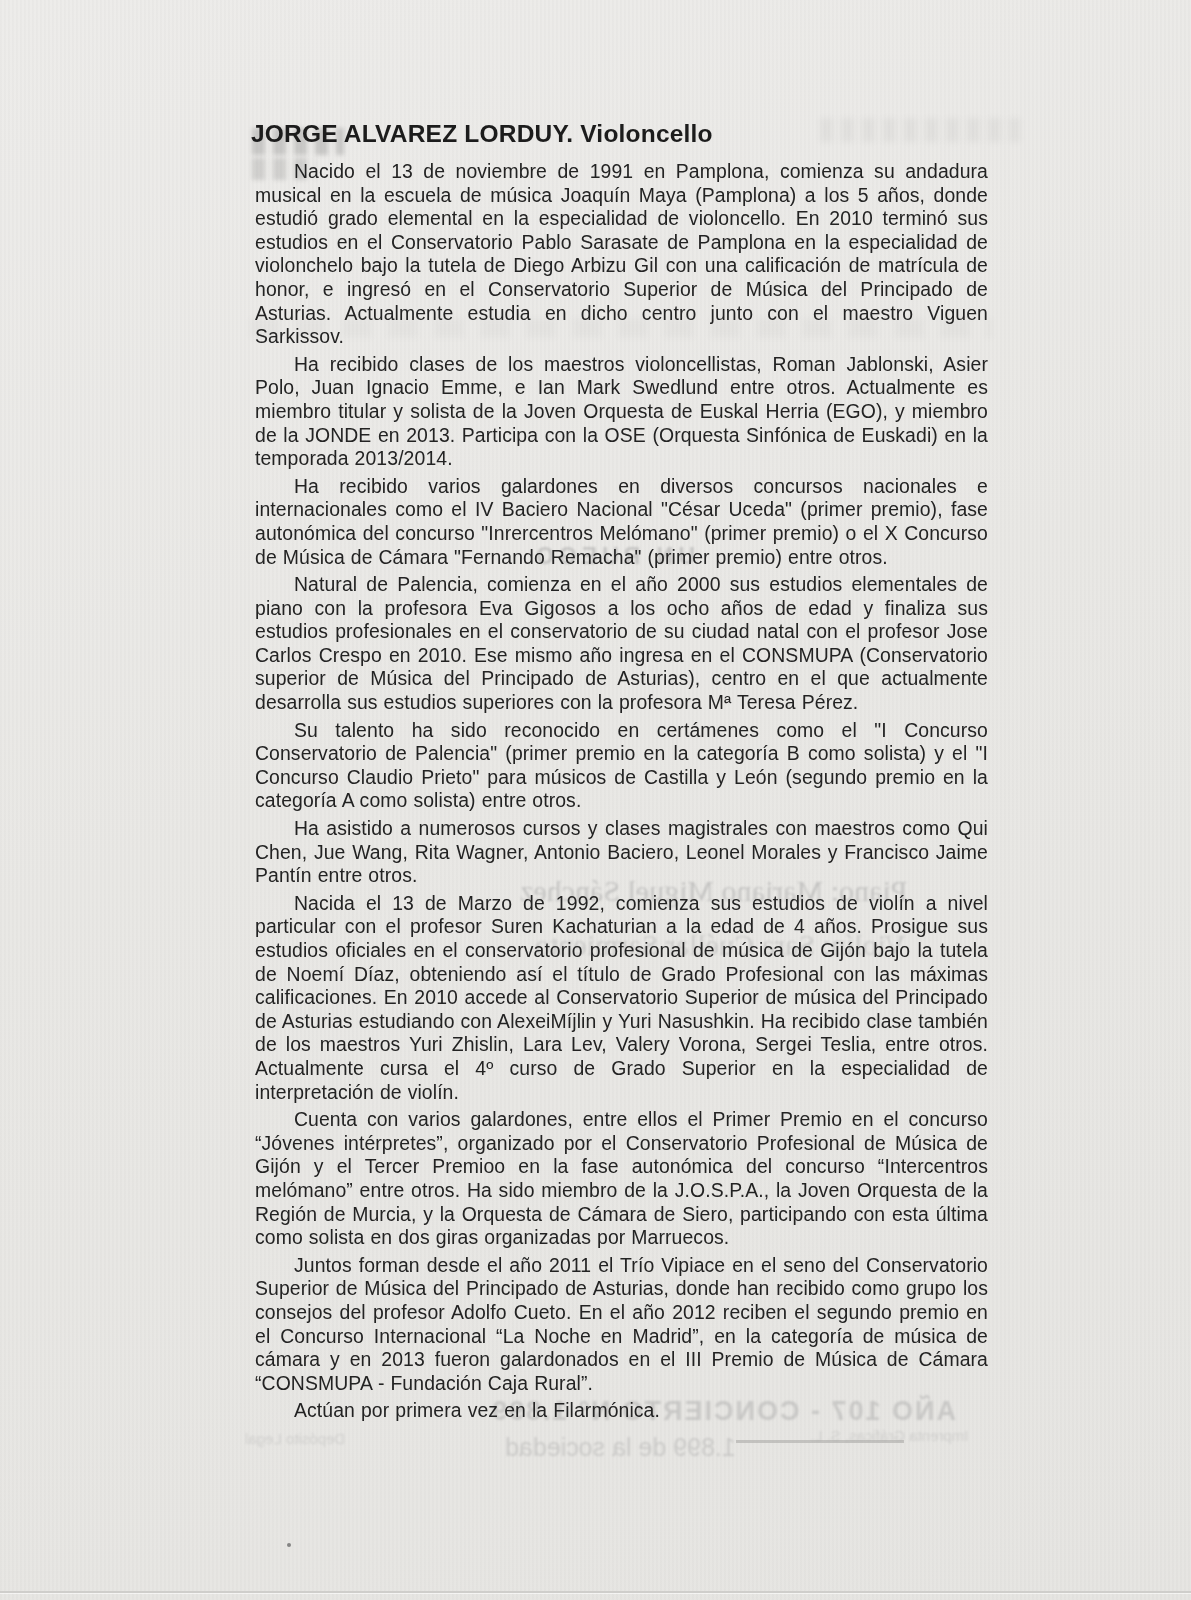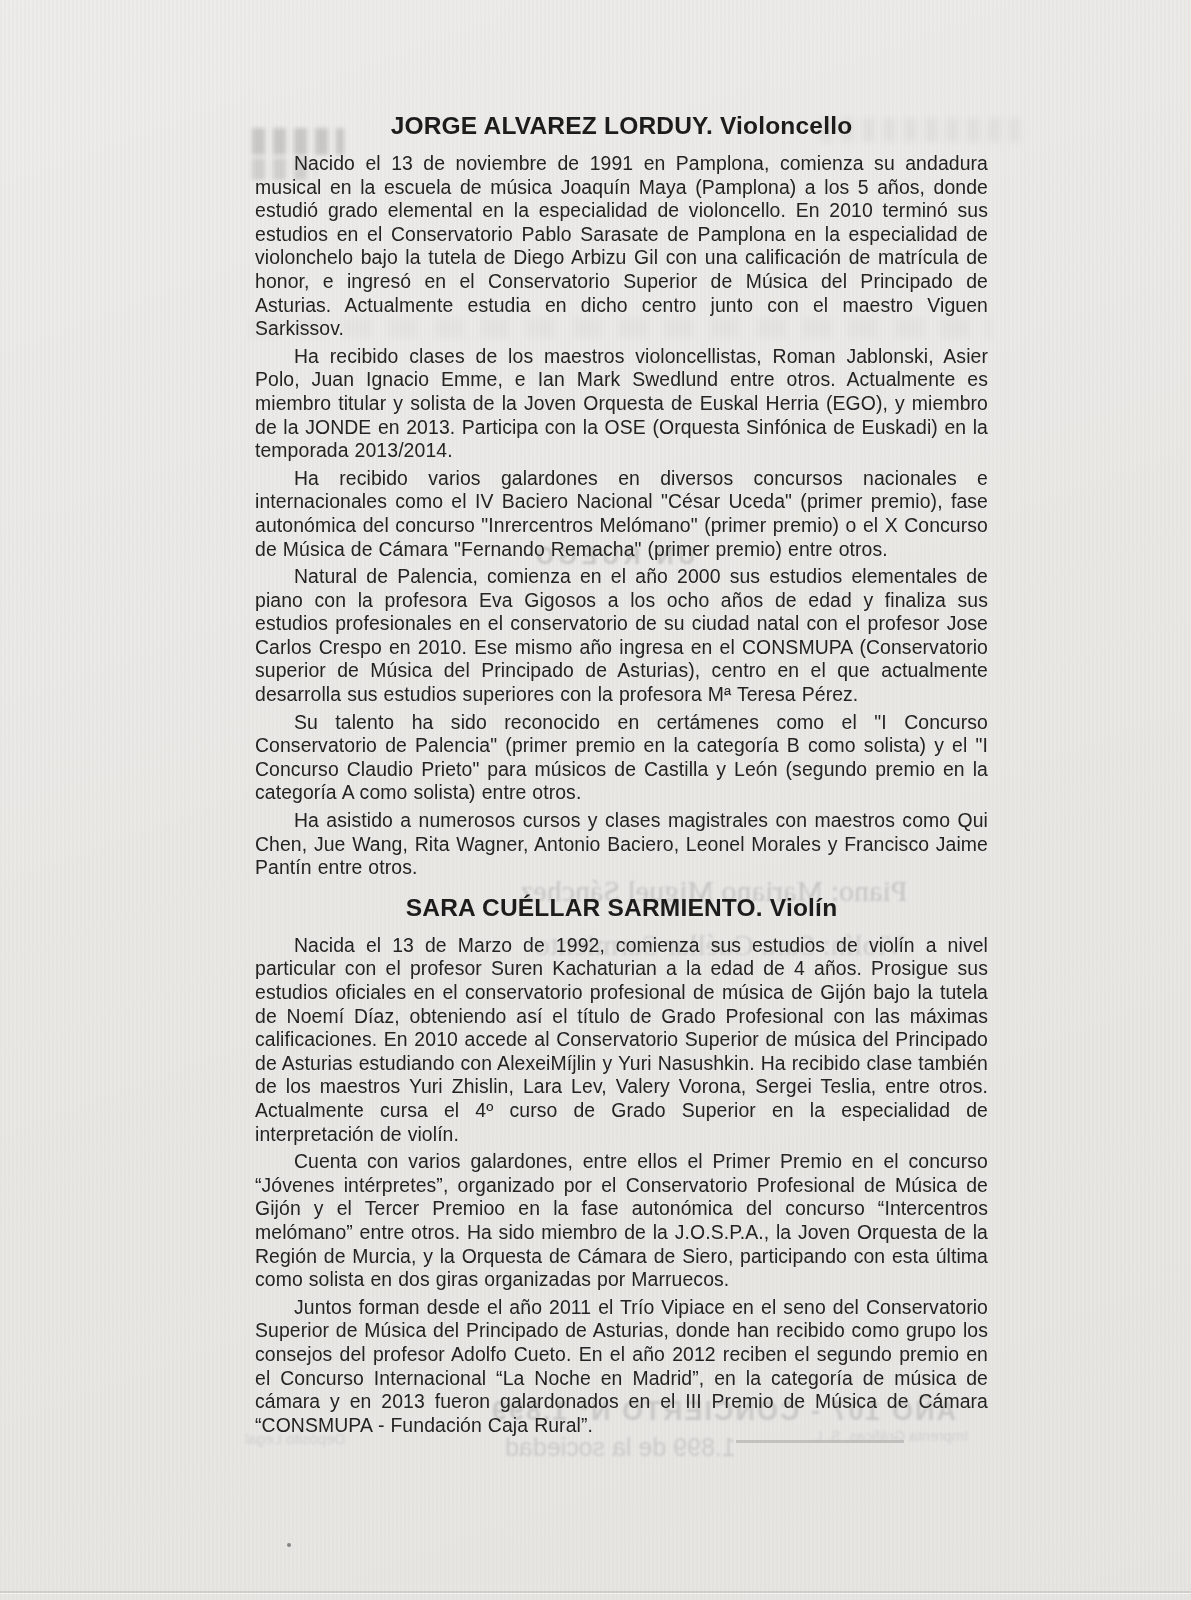--- a/index.html
+++ b/index.html
@@ -12,23 +12,23 @@
     font-family:"Liberation Sans",sans-serif;
     color:#212121;
   }
   
   .page::before{
     content:"";position:absolute;inset:0;pointer-events:none;
     background:repeating-linear-gradient(90deg,rgba(0,0,0,0.014) 0 2px,rgba(255,255,255,0.014) 2px 4px);
   }
   .text-block{position:absolute;left:251px;top:111px;width:741px;}
   .sec-heading{
-    font-size:24.5px;font-weight:bold;text-align:center;
+    font-size:24.5px;font-weight:bold;text-align:left;
     line-height:30px;letter-spacing:0.2px;color:#1c1c1c;
-    margin:0 0 11px 0;
+    margin:8px 0 11px 0;
   }
   .sec-heading.later{margin-top:13px;}
   p.bio{
     margin:4px;font-size:19.4px;line-height:23.6px;
     text-align:justify;text-indent:39px;
     letter-spacing:0.1px;word-spacing:0.5px;color:#232323;
   }
   
   .ghost{
     position:absolute;transform:scaleX(-1);
@@ -84,23 +84,23 @@
 
     <h2 class="sec-heading">JORGE ALVAREZ LORDUY. Violoncello</h2>
     <p class="bio">Nacido el 13 de noviembre de 1991 en Pamplona, comienza su andadura musical en la escuela de música Joaquín Maya (Pamplona) a los 5 años, donde estudió grado elemental en la especialidad de violoncello. En 2010 terminó sus estudios en el Conservatorio Pablo Sarasate de Pamplona en la especialidad de violonchelo bajo la tutela de Diego Arbizu Gil con una calificación de matrícula de honor, e ingresó en el Conservatorio Superior de Música del Principado de Asturias. Actualmente estudia en dicho centro junto con el maestro Viguen Sarkissov.</p>
     <p class="bio">Ha recibido clases de los maestros violoncellistas, Roman Jablonski, Asier Polo, Juan Ignacio Emme, e Ian Mark Swedlund entre otros. Actualmente es miembro titular y solista de la Joven Orquesta de Euskal Herria (EGO), y miembro de la JONDE en 2013. Participa con la OSE (Orquesta Sinfónica de Euskadi) en la temporada 2013/2014.</p>
     <p class="bio">Ha recibido varios galardones en diversos concursos nacionales e internacionales como el IV Baciero Nacional "César Uceda" (primer premio), fase autonómica del concurso "Inrercentros Melómano" (primer premio) o el X Concurso de Música de Cámara "Fernando Remacha" (primer premio) entre otros.</p>
 
     <p class="bio">Natural de Palencia, comienza en el año 2000 sus estudios elementales de piano con la profesora Eva Gigosos a los ocho años de edad y finaliza sus estudios profesionales en el conservatorio de su ciudad natal con el profesor Jose Carlos Crespo en 2010. Ese mismo año ingresa en el CONSMUPA (Conservatorio superior de Música del Principado de Asturias), centro en el que actualmente desarrolla sus estudios superiores con la profesora Mª Teresa Pérez.</p>
     <p class="bio">Su talento ha sido reconocido en certámenes como el "I Concurso Conservatorio de Palencia" (primer premio en la categoría B como solista) y el "I Concurso Claudio Prieto" para músicos de Castilla y León (segundo premio en la categoría A como solista) entre otros.</p>
     <p class="bio">Ha asistido a numerosos cursos y clases magistrales con maestros como Qui Chen, Jue Wang, Rita Wagner, Antonio Baciero, Leonel Morales y Francisco Jaime Pantín entre otros.</p>
 
-    <h2 class="sec-heading later">SARA CUÉLLAR SARMIENTO. Violín</h2>
     <p class="bio">Nacida el 13 de Marzo de 1992, comienza sus estudios de violín a nivel particular con el profesor Suren Kachaturian a la edad de 4 años. Prosigue sus estudios oficiales en el conservatorio profesional de música de Gijón bajo la tutela de Noemí Díaz, obteniendo así el título de Grado Profesional con las máximas calificaciones. En 2010 accede al Conservatorio Superior de música del Principado de Asturias estudiando con AlexeiMíjlin y Yuri Nasushkin. Ha recibido clase también de los maestros Yuri Zhislin, Lara Lev, Valery Vorona, Sergei Teslia, entre otros. Actualmente cursa el 4º curso de Grado Superior en la especialidad de interpretación de violín.</p>
     <p class="bio">Cuenta con varios galardones, entre ellos el Primer Premio en el concurso “Jóvenes intérpretes”, organizado por el Conservatorio Profesional de Música de Gijón y el Tercer Premioo en la fase autonómica del concurso “Intercentros melómano” entre otros. Ha sido miembro de la J.O.S.P.A., la Joven Orquesta de la Región de Murcia, y la Orquesta de Cámara de Siero, participando con esta última como solista en dos giras organizadas por Marruecos.</p>
     <p class="bio">Juntos forman desde el año 2011 el Trío Vipiace en el seno del Conservatorio Superior de Música del Principado de Asturias, donde han recibido como grupo los consejos del profesor Adolfo Cueto. En el año 2012 reciben el segundo premio en el Concurso Internacional “La Noche en Madrid”, en la categoría de música de cámara y en 2013 fueron galardonados en el III Premio de Música de Cámara “CONSMUPA - Fundación Caja Rural”.</p>
+    <p class="bio">Actúan por primera vez en la Filarmónica.</p>
 
   </div>
 
   <div class="speck"></div>
   <div class="scan-edge"></div>
 
 </div>
 
 </body></html>

